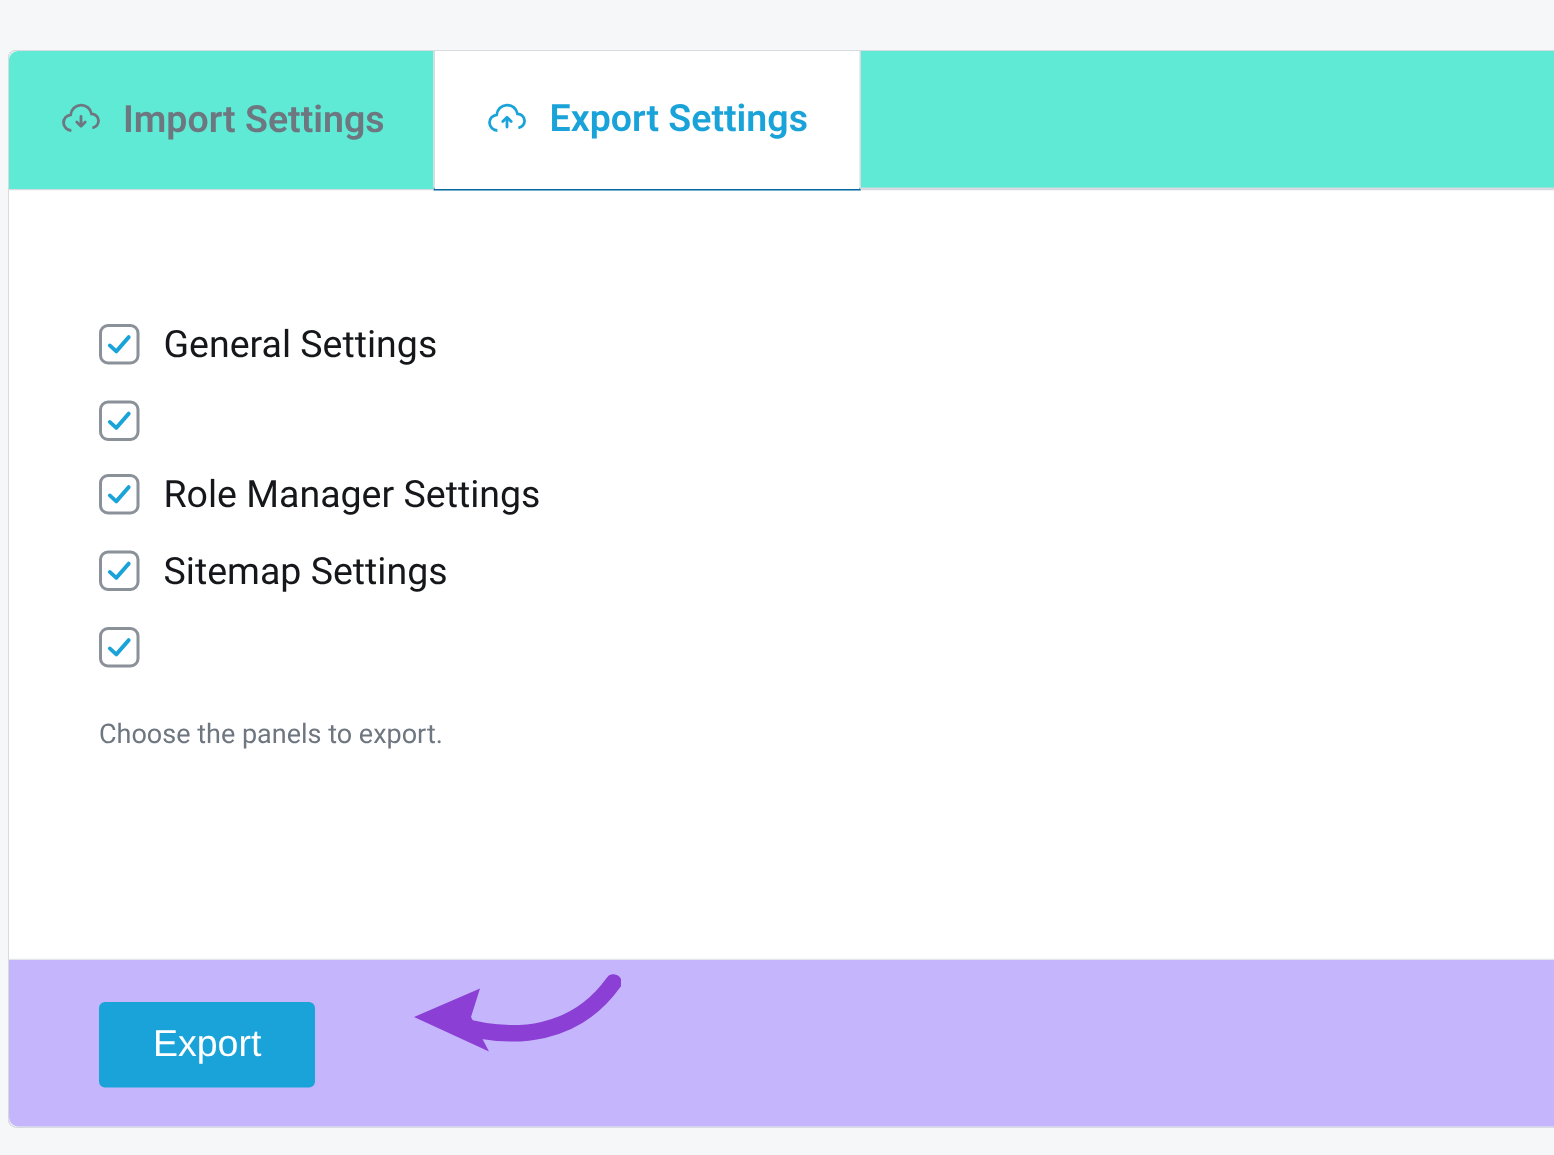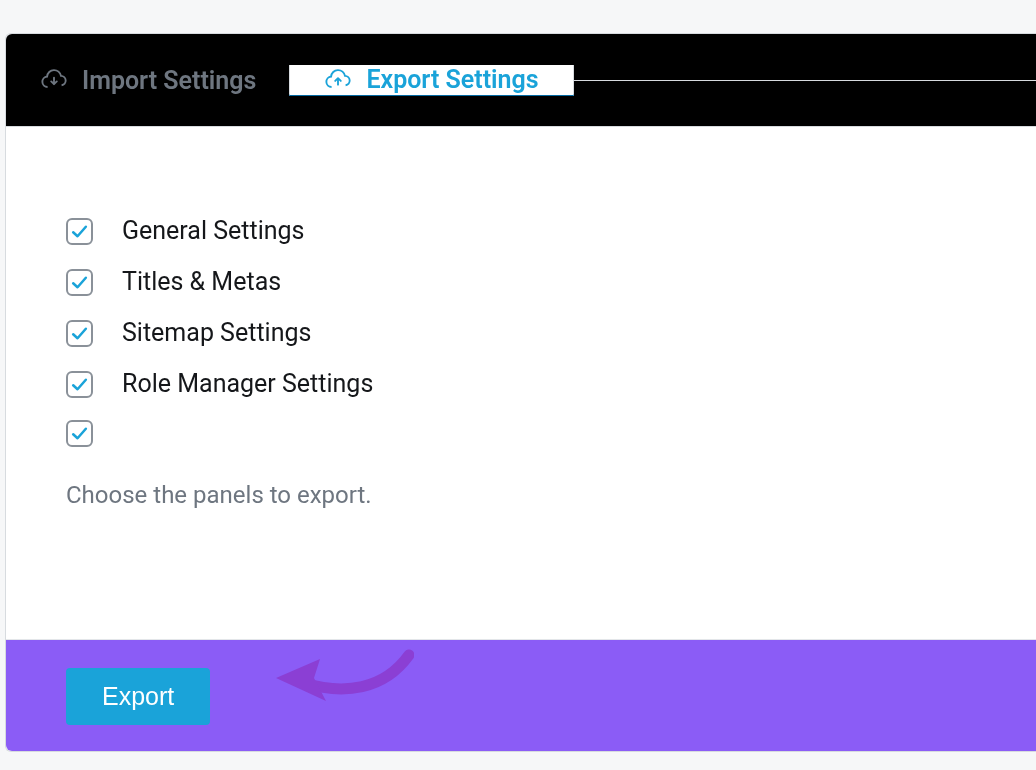--- a/index.html
+++ b/index.html
@@ -18,23 +18,22 @@
     right: 0;
     bottom: 18px;
     background: #fff;
     border: 1px solid #d7dbdf;
     border-right: none;
     border-radius: 6px 0 0 6px;
   }
   .tabs {
     display: flex;
     height: 93px;
-    background: #000000;
+    background: #5eead4;
     border-radius: 6px 0 0 0;
-    align-items: center;
   }
   .tab {
     display: flex;
     align-items: center;
     gap: 14px;
     padding: 0 34px;
     font-size: 25px;
     font-weight: 600;
     cursor: pointer;
     position: relative;
@@ -68,47 +67,47 @@
   }
   .content {
     padding: 88px 60px 40px 60px;
     border-top: 1px solid transparent;
   }
   .tabs { border-bottom: 1px solid #d7dbdf; }
   .tab.active { border-bottom: 2px solid #0369a1; margin-bottom: -1px; }
 
   .check-row {
     display: flex;
-    align-items: flex-end;
-    gap: 29px;
+    align-items: flex-start;
+    gap: 16px;
     margin-bottom: 22px;
     font-size: 25px;
     color: #15171a;
     cursor: pointer;
   }
   .checkbox {
     width: 27px;
     height: 27px;
     border: 2px solid #8a9199;
     border-radius: 6px;
     display: inline-flex;
     align-items: center;
     justify-content: center;
     background: #fff;
   }
   .checkbox svg { width: 19px; height: 19px; }
   .help-text {
     margin-top: 34px;
-    font-size: 24px;
+    font-size: 18px;
     color: #6e7680;
   }
   .footer {
     position: absolute;
     left: 0; right: 0; bottom: 0;
-    background: #8b5cf6;
+    background: #c4b5fd;
     border-top: 1px solid #e3e6e9;
     padding: 28px 60px 26px 60px;
     border-radius: 0 0 0 6px;
   }
   .btn-primary {
     background: #1aa3d9;
     color: #fff;
     border: none;
     font-size: 25px;
     font-weight: 400;
@@ -162,37 +161,36 @@
             </svg>
           </span>
           <span>General Settings</span>
         </label>
         <label class="check-row">
           <span class="checkbox">
             <svg viewBox="0 0 24 24" fill="none" stroke="#1aa3d9" stroke-width="3.2" stroke-linecap="round" stroke-linejoin="round">
               <polyline points="4 13 9.5 18 20 6"></polyline>
             </svg>
           </span>
-          <span>Titles &amp; Metas</span>
+        </label>
+        <label class="check-row">
+          <span class="checkbox">
+            <svg viewBox="0 0 24 24" fill="none" stroke="#1aa3d9" stroke-width="3.2" stroke-linecap="round" stroke-linejoin="round">
+              <polyline points="4 13 9.5 18 20 6"></polyline>
+            </svg>
+          </span>
+          <span>Role Manager Settings</span>
         </label>
         <label class="check-row">
           <span class="checkbox">
             <svg viewBox="0 0 24 24" fill="none" stroke="#1aa3d9" stroke-width="3.2" stroke-linecap="round" stroke-linejoin="round">
               <polyline points="4 13 9.5 18 20 6"></polyline>
             </svg>
           </span>
           <span>Sitemap Settings</span>
-        </label>
-        <label class="check-row">
-          <span class="checkbox">
-            <svg viewBox="0 0 24 24" fill="none" stroke="#1aa3d9" stroke-width="3.2" stroke-linecap="round" stroke-linejoin="round">
-              <polyline points="4 13 9.5 18 20 6"></polyline>
-            </svg>
-          </span>
-          <span>Role Manager Settings</span>
         </label>
         <label class="check-row">
           <span class="checkbox">
             <svg viewBox="0 0 24 24" fill="none" stroke="#1aa3d9" stroke-width="3.2" stroke-linecap="round" stroke-linejoin="round">
               <polyline points="4 13 9.5 18 20 6"></polyline>
             </svg>
           </span>
         </label>
       </div>
     <div class="help-text">Choose the panels to export.</div>

